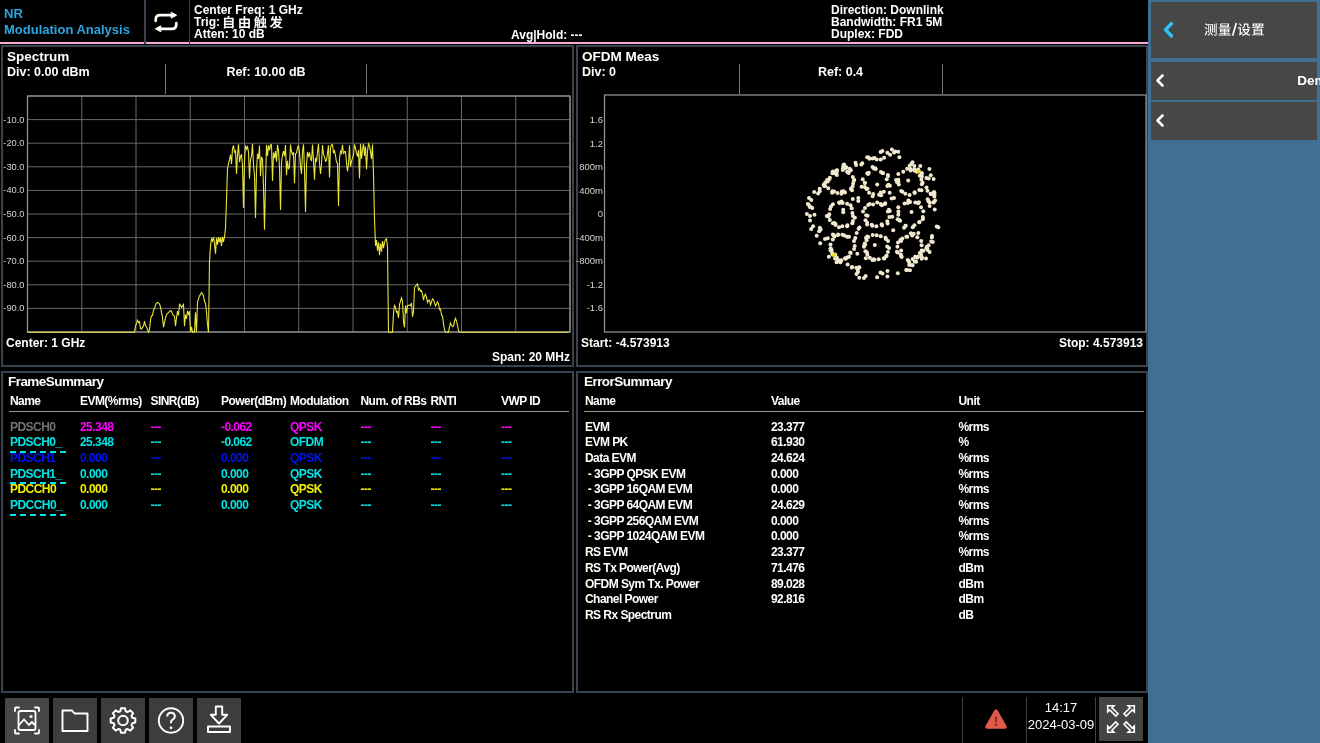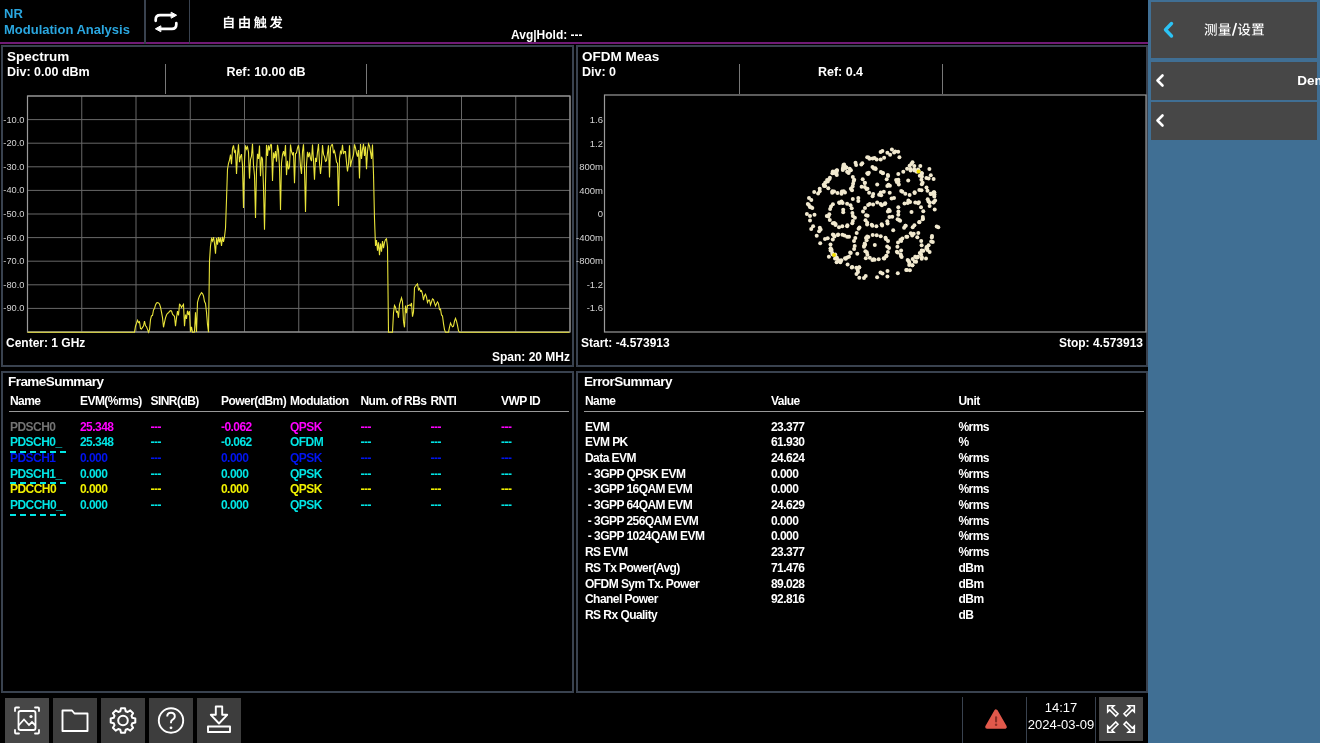--- a/index.html
+++ b/index.html
@@ -2,41 +2,43 @@
 <html><head><meta charset="utf-8"><style>
 * { margin:0; padding:0; box-sizing:border-box; }
 body { width:1320px; height:743px; background:#000; font-family:"Liberation Sans",sans-serif; font-weight:bold; overflow:hidden; position:relative; }
 .abs { position:absolute; }
 .panel { position:absolute; border:2px solid #39424f; background:#000; }
 .t12 { font-size:12px; color:#fff; }
 .pt { font-size:13.5px; color:#fff; }
 </style></head>
 <body>
 
-<div class="abs" style="left:0;top:0;width:1148px;height:44px;border-bottom:2px solid #701a75">
+<div class="abs" style="left:0;top:0;width:1148px;height:44px;border-bottom:2px solid #f9a8d4">
   <div class="abs" style="left:4px;top:6px;font-size:13px;line-height:15.5px;color:#2aa7e0">NR<br>Modulation Analysis</div>
   <div class="abs" style="left:144px;top:0;width:1.5px;height:44px;background:#39424f"></div>
   <div class="abs" style="left:188.5px;top:0;width:1.5px;height:44px;background:#39424f"></div>
   <svg style="position:absolute;left:152px;top:10.5px" width="28" height="22" viewBox="0 0 28 22">
 <g stroke="#fff" stroke-width="2.7" fill="none" stroke-linejoin="round" stroke-linecap="round">
 <path d="M3.7,9.8 L3.7,8.6 Q3.7,4.2 8.1,4.2 L20,4.2"></path>
 <path d="M24.3,12.2 L24.3,13.4 Q24.3,17.8 19.9,17.8 L8,17.8"></path>
 <path d="M19.5,1.4 L24.6,4.2 L19.5,7.0 Z" fill="#fff" stroke-width="1"></path>
 <path d="M8.5,15.0 L3.4,17.8 L8.5,20.6 Z" fill="#fff" stroke-width="1"></path>
 </g>
     </svg>
+  <div class="abs t12" style="left:194px;top:3.5px;line-height:12.2px">Center Freq: 1 GHz<br>Trig:<br>Atten: 10 dB</div>
   <svg style="position:absolute;left:222px;top:13.6px;overflow:visible" width="63" height="17">
       <g transform="translate(0,13.4)">
         <path transform="translate(0.00,0) scale(0.01340,-0.01340)" d="M265 391H743V288H265ZM265 502V605H743V502ZM265 177H743V73H265ZM428 851C423 812 412 763 400 720H144V-89H265V-38H743V-87H870V720H526C542 755 558 795 573 835Z" fill="#fff"></path>
         <path transform="translate(15.80,0) scale(0.01340,-0.01340)" d="M221 253H433V82H221ZM777 253V82H557V253ZM221 370V538H433V370ZM777 370H557V538H777ZM433 849V659H101V-90H221V-36H777V-89H903V659H557V849Z" fill="#fff"></path>
         <path transform="translate(31.60,0) scale(0.01340,-0.01340)" d="M242 504V415H190V504ZM326 504H380V415H326ZM189 592C201 615 212 639 223 664H307C299 639 289 614 279 592ZM169 850C142 731 89 613 21 540C40 527 72 502 93 482V327C93 216 88 67 31 -38C54 -48 98 -75 117 -91C153 -25 171 61 181 147H242V-56H326V147H380V31C380 22 377 20 371 20C364 20 346 20 328 21C341 -4 355 -48 358 -75C396 -75 422 -72 445 -55C467 -38 473 -10 473 29V592H382C403 633 424 679 438 718L368 761L352 757H257C265 780 272 804 278 827ZM242 330V236H188C189 268 190 299 190 327V330ZM326 330H380V236H326ZM651 847V670H506V265H653V88L476 72L497 -43C598 -32 731 -16 860 1C868 -28 873 -55 876 -78L977 -44C967 28 928 140 886 227L793 197C806 168 818 137 829 105L775 100V265H928V670H775V847ZM601 571H664V364H601ZM764 571H829V364H764Z" fill="#fff"></path>
         <path transform="translate(47.40,0) scale(0.01340,-0.01340)" d="M668 791C706 746 759 683 784 646L882 709C855 745 800 805 761 846ZM134 501C143 516 185 523 239 523H370C305 330 198 180 19 85C48 62 91 14 107 -12C229 55 320 142 389 248C420 197 456 151 496 111C420 67 332 35 237 15C260 -12 287 -59 301 -91C409 -63 509 -24 595 31C680 -25 782 -66 904 -91C920 -58 953 -8 979 18C870 36 776 67 697 109C779 185 844 282 884 407L800 446L778 441H484C494 468 503 495 512 523H945L946 638H541C555 700 566 766 575 835L440 857C431 780 419 707 403 638H265C291 689 317 751 334 809L208 829C188 750 150 671 138 651C124 628 110 614 95 609C107 580 126 526 134 501ZM593 179C542 221 500 270 467 325H713C682 269 641 220 593 179Z" fill="#fff"></path>
       </g>
     </svg>
   <div class="abs t12" style="left:511px;top:28px">Avg|Hold: ---</div>
+  <div class="abs t12" style="left:831px;top:3.5px;line-height:12.2px">Direction: Downlink<br>Bandwidth: FR1 5M<br>Duplex: FDD</div>
 </div>
 
 <div class="panel" style="left:1px;top:45px;width:573px;height:322px">
   <div class="abs pt" style="left:4px;top:2px">Spectrum</div>
   <div class="abs t12" style="left:4px;top:18px;font-size:12.5px">Div: 0.00 dBm</div>
   <div class="abs t12" style="left:162px;top:18px;width:202px;text-align:center;font-size:12.5px">Ref: 10.00 dB</div>
   <div class="abs" style="left:162px;top:17px;width:1px;height:30px;background:#787878"></div>
   <div class="abs" style="left:363px;top:17px;width:1px;height:30px;background:#787878"></div>
   <svg class="abs" style="left:0;top:0;overflow:visible" width="569" height="318">
       <line x1="24.50" y1="49" x2="24.50" y2="285" stroke="#686868" stroke-width="1"></line>
@@ -625,21 +627,21 @@
     <div style="position:absolute;left:380.5px;top:172.1px;color:#fff">%rms</div>
     <div style="position:absolute;left:7px;top:187.8px;color:#fff">RS Tx Power(Avg)</div>
     <div style="position:absolute;left:193px;top:187.8px;color:#fff">71.476</div>
     <div style="position:absolute;left:380.5px;top:187.8px;color:#fff">dBm</div>
     <div style="position:absolute;left:7px;top:203.5px;color:#fff">OFDM Sym Tx. Power</div>
     <div style="position:absolute;left:193px;top:203.5px;color:#fff">89.028</div>
     <div style="position:absolute;left:380.5px;top:203.5px;color:#fff">dBm</div>
     <div style="position:absolute;left:7px;top:219.2px;color:#fff">Chanel Power</div>
     <div style="position:absolute;left:193px;top:219.2px;color:#fff">92.816</div>
     <div style="position:absolute;left:380.5px;top:219.2px;color:#fff">dBm</div>
-    <div style="position:absolute;left:7px;top:234.9px;color:#fff">RS Rx Quality</div>
+    <div style="position:absolute;left:7px;top:234.9px;color:#fff">RS Rx Spectrum</div>
     <div style="position:absolute;left:193px;top:234.9px;color:#fff"></div>
     <div style="position:absolute;left:380.5px;top:234.9px;color:#fff">dB</div>
 </div>
 
 <div style="position:absolute;left:5px;top:698px;width:44px;height:45px;background:#474747"><svg width="44" height="45" viewBox="0 0 44 45">
 <g stroke="#fff" stroke-width="1.8" fill="none" stroke-linecap="round">
 <path d="M10,13 L10,10.5 Q10,9.5 11,9.5 L14,9.5"></path>
         <path d="M30,9.5 L33,9.5 Q34,9.5 34,10.5 L34,13"></path>
 <path d="M34,32 L34,34.5 Q34,35.5 33,35.5 L30,35.5"></path>
         <path d="M14,35.5 L11,35.5 Q10,35.5 10,34.5 L10,32"></path>

